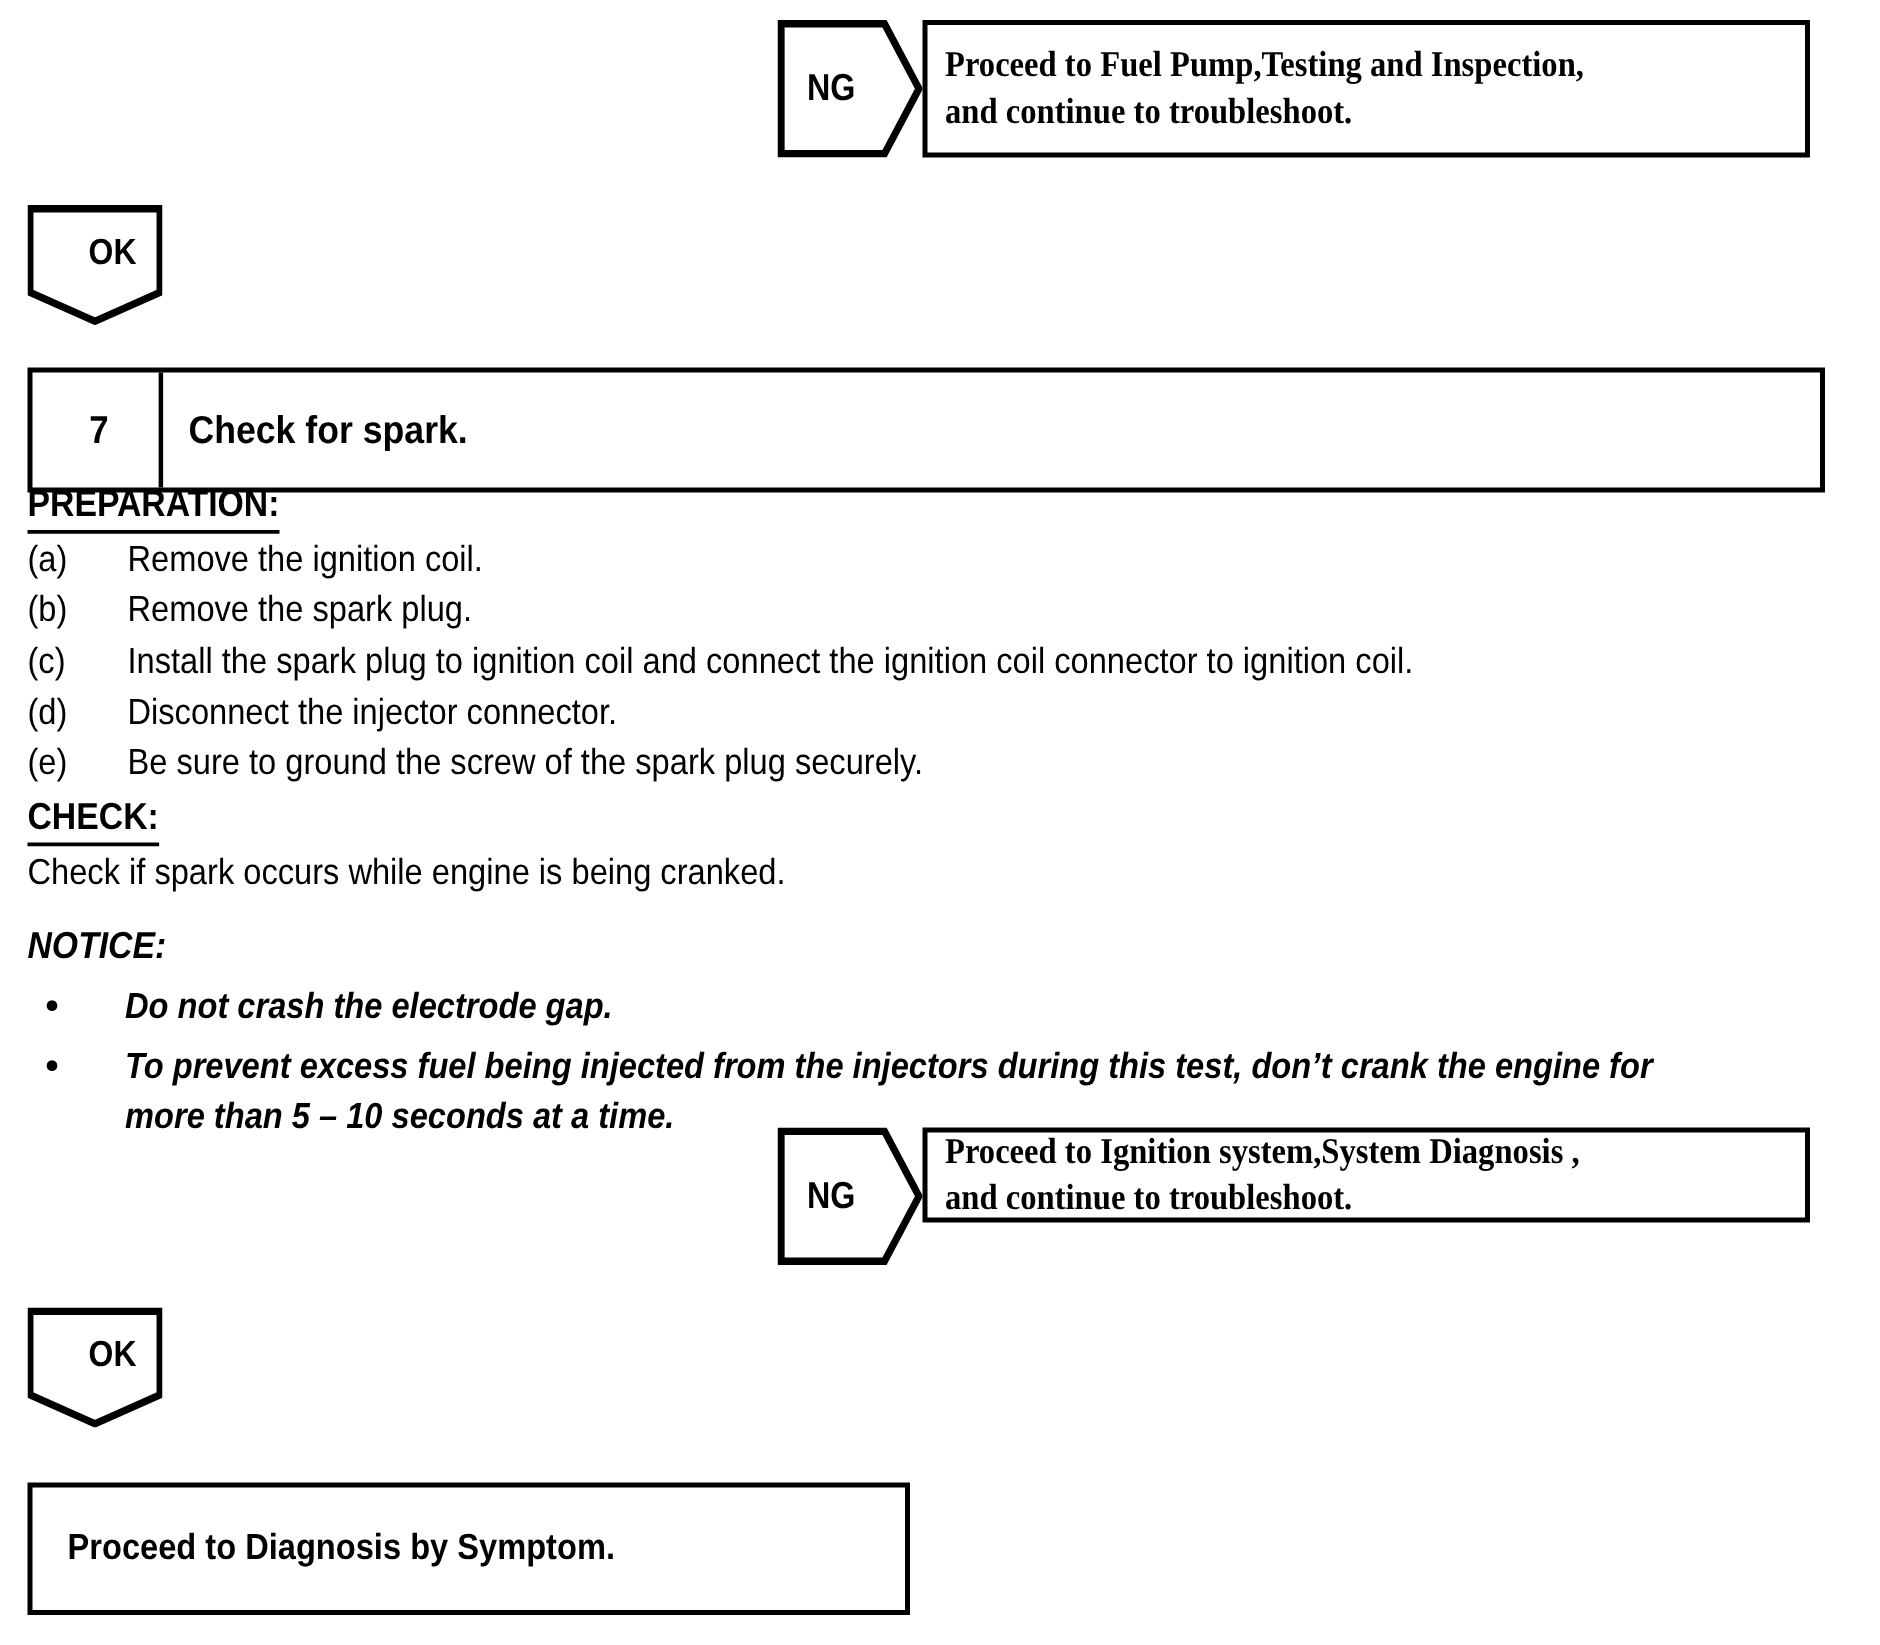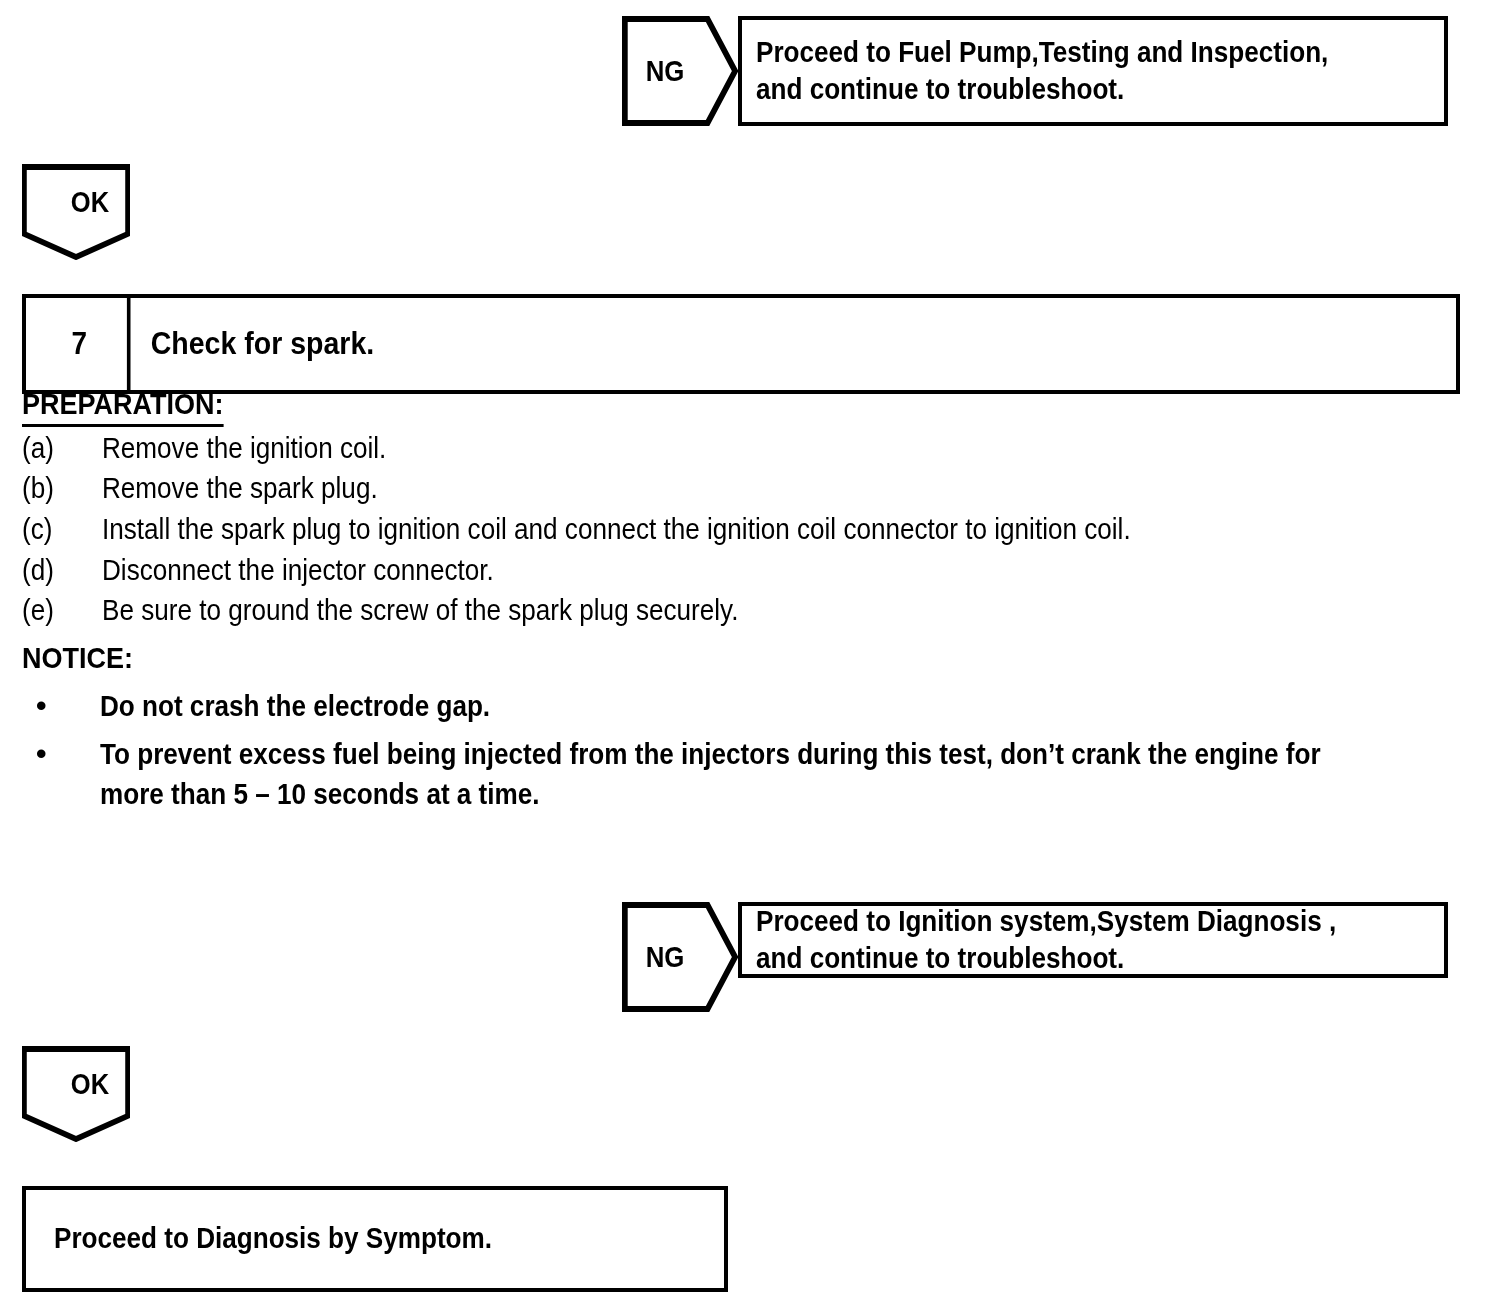--- a/index.html
+++ b/index.html
@@ -42,20 +42,21 @@
     transform: scaleX(0.86);
   }
 
   .ng-box {
     flex: 0 0 auto;
     border: 4px solid #000;
     box-sizing: border-box;
     display: flex;
     align-items: center;
     padding: 0 0 0 14px;
+    font-family: Liberation Serif, serif;
   }
   .ng-box .ng-text {
     font-size: 29px;
     font-weight: bold;
     line-height: 1.28;
     transform: scaleX(0.9);
     transform-origin: left center;
     white-space: pre-line;
   }
 
@@ -238,22 +239,26 @@
     <div class="lettered-row">
       <span class="ltr">(d)</span>
       <span class="ltr-text">Disconnect the injector connector.</span>
     </div>
     <div class="lettered-row">
       <span class="ltr">(e)</span>
       <span class="ltr-text">Be sure to ground the screw of the spark plug securely.</span>
     </div>
   </div>
 
-
-  <div style="margin-top:8px;">
+  <div style="margin-top:4px;">
+    <div class="heading">CHECK:</div>
+    <div class="plain-line">Check if spark occurs while engine is being cranked.</div>
+  </div>
+
+  <div style="margin-top:20px;font-style:italic;">
     <div class="heading no-rule">NOTICE:</div>
 
     <div class="bullet-row">
       <span class="dot">•</span>
       <span class="bullet-text">Do not crash the electrode gap.</span>
     </div>
     <div class="bullet-row">
       <span class="dot">•</span>
       <span class="bullet-text">To prevent excess fuel being injected from the injectors during this test, don’t crank the engine for more than 5 – 10 seconds at a time.</span>
     </div>

